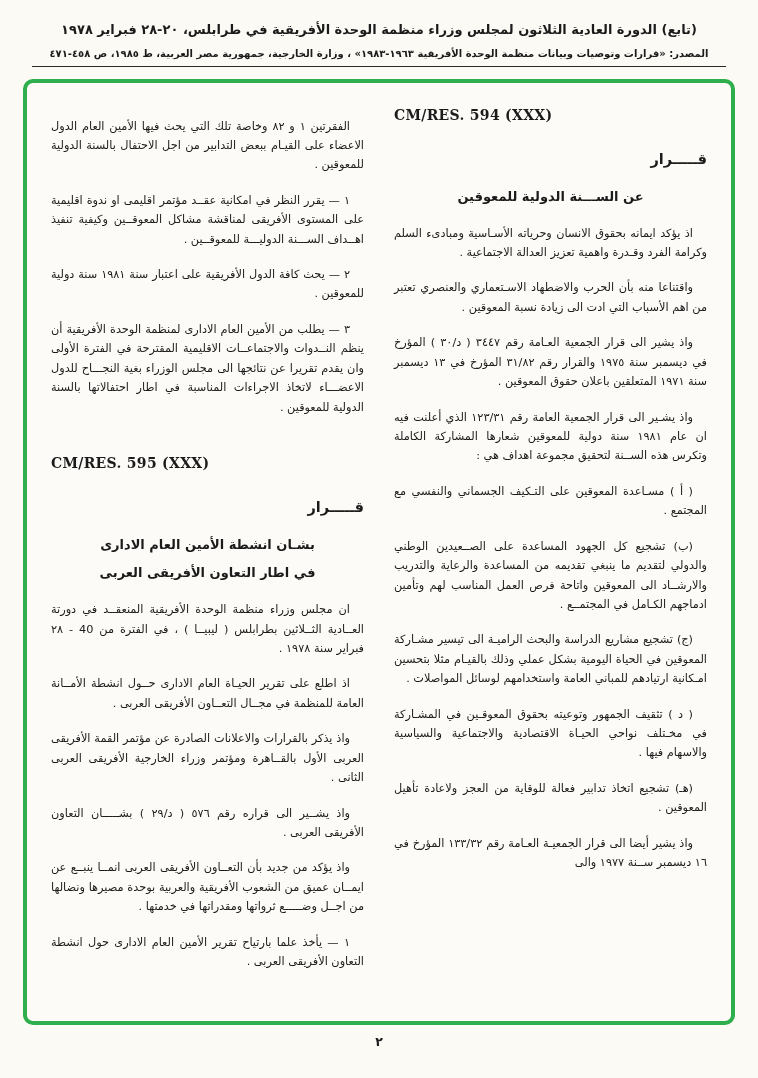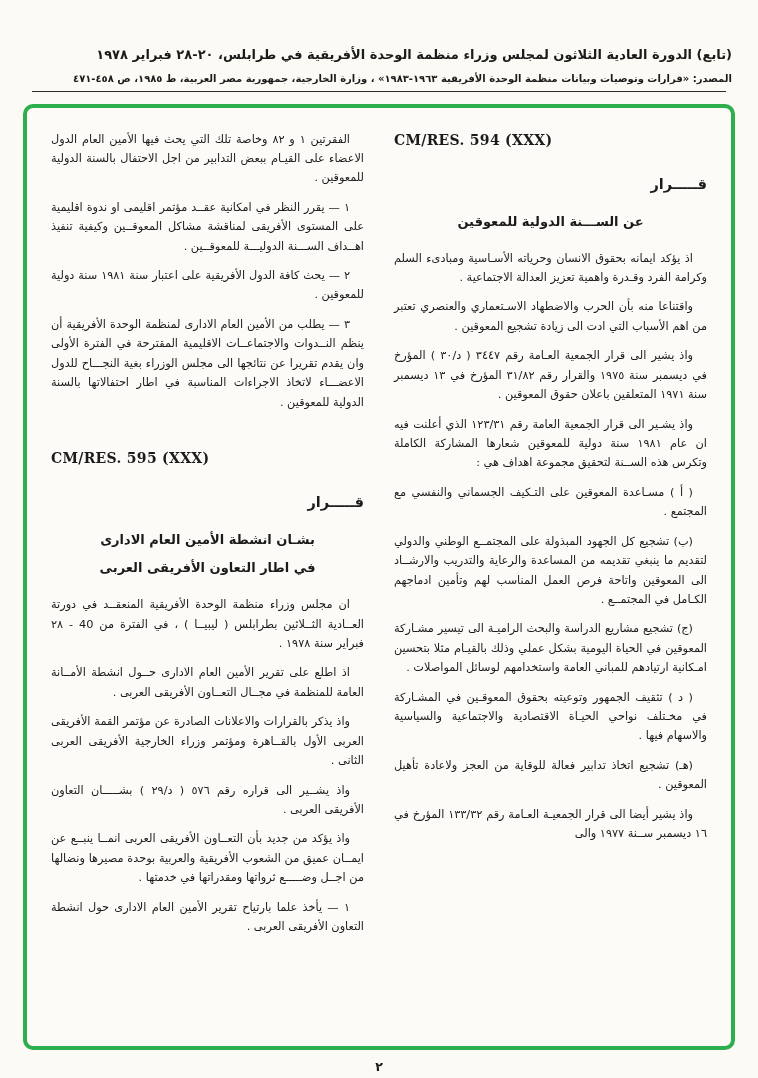--- a/index.html
+++ b/index.html
@@ -1,33 +1,33 @@
 <!DOCTYPE html>
 <html lang="ar"><head>
 <meta charset="utf-8">
 <style>
   html,body{margin:0;padding:0;}
   body{
     width:758px;height:1078px;overflow:hidden;
     background:#fbfaf5;color:#1b1b1b;
     font-family:"DejaVu Sans",sans-serif;
   }
-  .page-header{direction:rtl;padding-top:13px;margin-top:32px;}
+  .page-header{direction:rtl;text-align:center;padding-top:20px;}
   .page-header .title{font-size:13px;font-weight:bold;line-height:1.5;padding:0 26px;}
   .page-header .source{font-size:10px;font-weight:bold;margin-top:8px;padding:0 26px;}
   .header-rule{border:none;border-top:1.5px solid #2a2a2a;margin:7px 32px 0;}
 
   .content-frame{
     box-sizing:border-box;width:712px;height:946px;
     margin:12px auto 0;border:4px solid #2fae4e;border-radius:10px;
     padding:18px 24px 8px;background:#fcfbf7;overflow:hidden;
   }
   .columns{display:flex;direction:rtl;gap:30px;height:100%;}
   .col{flex:1;direction:rtl;text-align:justify;font-size:11.3px;line-height:1.72;}
-  .col p{margin:4px 0 10px;text-indent:14px;}
+  .col p{margin:16px 0 10px;text-indent:14px;}
 
   .doc-ref{
     direction:ltr;text-align:left;text-indent:0;
     font-family:"DejaVu Serif","Liberation Serif",serif;
     font-size:14px;font-weight:bold;letter-spacing:.3px;margin:2px 0 18px;
   }
   .doc-ref.second{margin-top:34px;}
   .res-heading{text-align:right;font-weight:bold;font-size:14.5px;margin:20px 0 14px;text-indent:0;}
   .res-subtitle{text-align:center;font-weight:bold;font-size:13px;margin:0 0 6px;text-indent:0;line-height:1.7;}
   .res-subtitle.last{margin-bottom:16px;}
@@ -44,44 +44,44 @@
 </header>
 
 <main class="content-frame" style="border-color: rgb(47, 174, 78);">
   <div class="columns">
 
     <section class="col">
       <div class="doc-ref">CM/RES. 594 (XXX)</div>
       <div class="res-heading">قـــــرار</div>
       <div class="res-subtitle last">عن الســـنة الدولية للمعوقين</div>
       <p>اذ يؤكد ايمانه بحقوق الانسان وحرياته الأسـاسية ومبادىء السلم وكرامة الفرد وقـدرة واهمية تعزيز العدالة الاجتماعية .</p>
-      <p>واقتناعا منه بأن الحرب والاضطهاد الاسـتعماري والعنصري تعتبر من اهم الأسباب التي ادت الى زيادة تشجيع المعوقين .</p>
+      <p>واقتناعا منه بأن الحرب والاضطهاد الاسـتعماري والعنصري تعتبر من اهم الأسباب التي ادت الى زيادة نسبة المعوقين .</p>
       <p>واذ يشير الى قرار الجمعية العـامة رقم ٣٤٤٧ ( د/٣٠ ) المؤرخ في ديسمبر سنة ١٩٧٥ والقرار رقم ٣١/٨٢ المؤرخ في ١٣ ديسمبر سنة ١٩٧١ المتعلقين باعلان حقوق المعوقين .</p>
       <p>واذ يشـير الى قرار الجمعية العامة رقم ١٢٣/٣١ الذي أعلنت فيه ان عام ١٩٨١ سنة دولية للمعوقين شعارها المشاركة الكاملة وتكرس هذه الســنة لتحقيق مجموعة اهداف هي :</p>
       <p>( أ ) مسـاعدة المعوقين على التـكيف الجسماني والنفسي مع المجتمع .</p>
-      <p>(ب) تشجيع كل الجهود المبذولة على المجتمــع الوطني والدولي لتقديم ما ينبغي تقديمه من المساعدة والرعاية والتدريب والارشــاد الى المعوقين واتاحة فرص العمل المناسب لهم وتأمين ادماجهم الكـامل في المجتمــع .</p>
+      <p>(ب) تشجيع كل الجهود المساعدة على الصــعيدين الوطني والدولي لتقديم ما ينبغي تقديمه من المساعدة والرعاية والتدريب والارشــاد الى المعوقين واتاحة فرص العمل المناسب لهم وتأمين ادماجهم الكـامل في المجتمــع .</p>
       <p>(ج) تشجيع مشاريع الدراسة والبحث الراميـة الى تيسير مشـاركة المعوقين في الحياة اليومية بشكل عملي وذلك بالقيـام مثلا بتحسين امـكانية ارتيادهم للمباني العامة واستخدامهم لوسائل المواصلات .</p>
       <p>( د ) تثقيف الجمهور وتوعيته بحقوق المعوقـين في المشـاركة في مخـتلف نواحي الحيـاة الاقتصادية والاجتماعية والسياسية والاسهام فيها .</p>
       <p>(هـ) تشجيع اتخاذ تدابير فعالة للوقاية من العجز ولاعادة تأهيل المعوقين .</p>
       <p>واذ يشير أيضا الى قرار الجمعيـة العـامة رقم ١٣٣/٣٢ المؤرخ في ١٦ ديسمبر ســنة ١٩٧٧ والى</p>
     </section>
 
     <section class="col">
       <p>الفقرتين ١ و ٨٢ وخاصة تلك التي يحث فيها الأمين العام الدول الاعضاء على القيـام ببعض التدابير من اجل الاحتفال بالسنة الدولية للمعوقين .</p>
       <p>١ — يقرر النظر في امكانية عقــد مؤتمر اقليمى او ندوة اقليمية على المستوى الأفريقى لمناقشة مشاكل المعوقــين وكيفية تنفيذ اهــداف الســـنة الدوليـــة للمعوقــين .</p>
       <p>٢ — يحث كافة الدول الأفريقية على اعتبار سنة ١٩٨١ سنة دولية للمعوقين .</p>
       <p>٣ — يطلب من الأمين العام الادارى لمنظمة الوحدة الأفريقية أن ينظم النــدوات والاجتماعــات الاقليمية المقترحة في الفترة الأولى وان يقدم تقريرا عن نتائجها الى مجلس الوزراء بغية النجـــاح للدول الاعضـــاء لاتخاذ الاجراءات المناسبة في اطار احتفالاتها بالسنة الدولية للمعوقين .</p>
 
       <div class="doc-ref second">CM/RES. 595 (XXX)</div>
       <div class="res-heading">قـــــرار</div>
       <div class="res-subtitle">بشـان انشطة الأمين العام الادارى</div>
       <div class="res-subtitle last">في اطار التعاون الأفريقى العربى</div>
 
       <p>ان مجلس وزراء منظمة الوحدة الأفريقية المنعقــد في دورتة العــادية الثــلاثين بطرابلس ( ليبيــا ) ، في الفترة من 40 - ٢٨ فبراير سنة ١٩٧٨ .</p>
-      <p>اذ اطلع على تقرير الأمين العام الادارى حــول انشطة الأمــانة العامة للمنظمة في مجــال التعــاون الأفريقى العربى .</p>
+      <p>اذ اطلع على تقرير الحيـاة العام الادارى حــول انشطة الأمــانة العامة للمنظمة في مجــال التعــاون الأفريقى العربى .</p>
       <p>واذ يذكر بالقرارات والاعلانات الصادرة عن مؤتمر القمة الأفريقى العربى الأول بالقــاهرة ومؤتمر وزراء الخارجية الأفريقى العربى الثانى .</p>
       <p>واذ يشــير الى قراره رقم ٥٧٦ ( د/٢٩ ) بشـــــان التعاون الأفريقى العربى .</p>
       <p>واذ يؤكد من جديد بأن التعــاون الأفريقى العربى انمــا ينبــع عن ايمــان عميق من الشعوب الأفريقية والعربية بوحدة مصيرها ونضالها من اجــل وضـــــع ثرواتها ومقدراتها في خدمتها .</p>
       <p>١ — يأخذ علما بارتياح تقرير الأمين العام الادارى حول انشطة التعاون الأفريقى العربى .</p>
     </section>
 
   </div>
 </main>
 
 <div class="page-number">٢</div>

